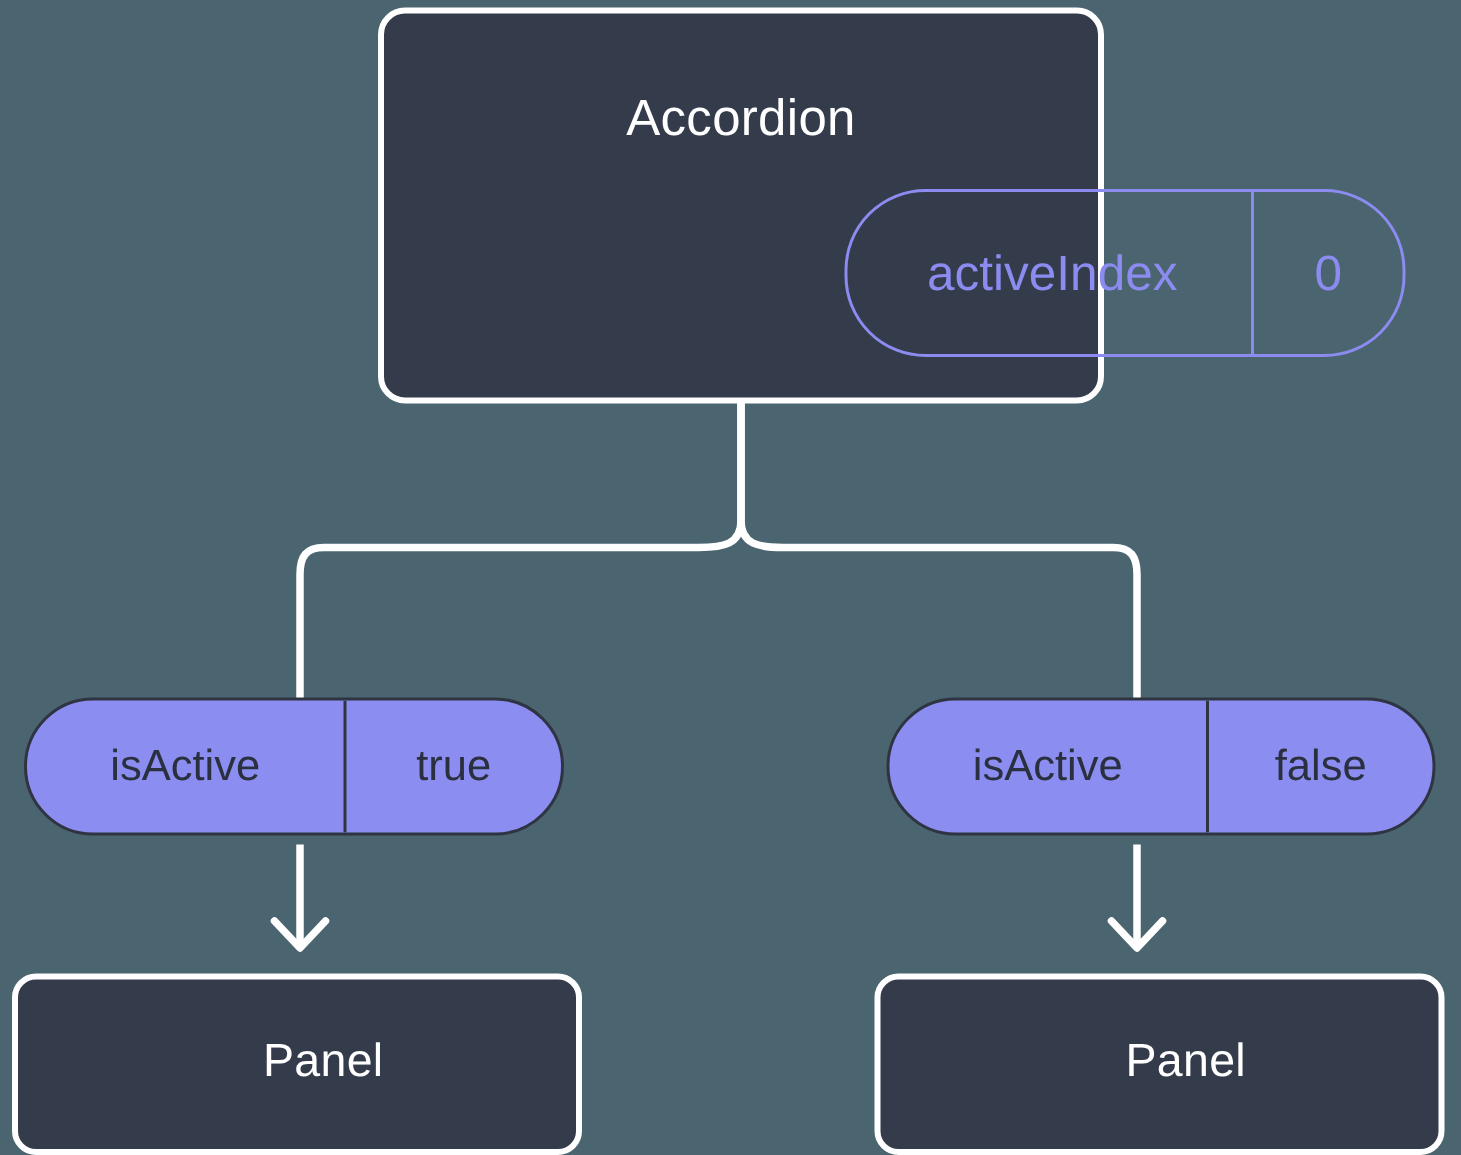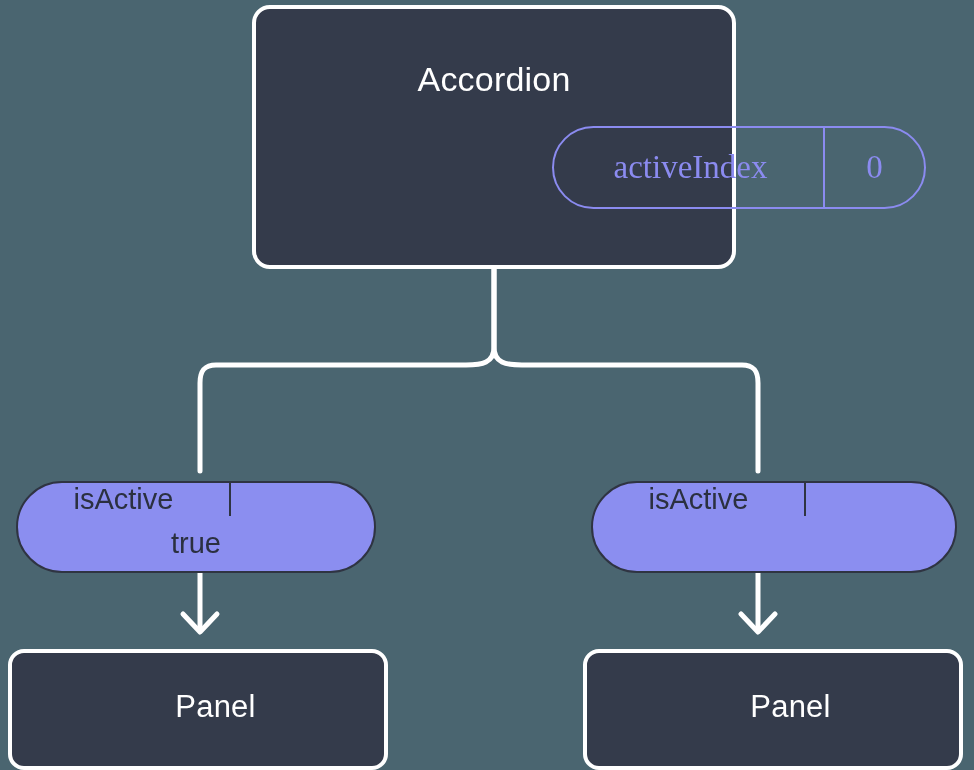--- a/index.html
+++ b/index.html
@@ -94,50 +94,48 @@
   .pill-key, .pill-val {
     display: flex;
     align-items: center;
     justify-content: center;
     white-space: nowrap;
     box-sizing: border-box;
   }
 
   
   #state-pill-accordion {
-    left: 296px;
+    left: 307px;
     top: 117px;
     width: 374px;
-    height: 83px;
+    height: 112px;
     border: 2px solid #8b8bf0;
     border-radius: 54px;
     background: transparent;
-    font-family: Liberation Serif, serif;
   }
   #state-pill-accordion .pill-key {
     width: 271px;
     border-right: 2px solid #8b8bf0;
     color: #8b8bf0;
     font-size: 33px;
     padding-left: 4px;
   }
   #state-pill-accordion .pill-val {
     flex: 1;
     color: #8b8bf0;
     font-size: 33px;
   }
 
   
   .pill-filled {
-    top: 481px;
+    top: 465px;
     height: 92px;
     border: 2px solid #2f3442;
     border-radius: 46px;
     background: #8b8ef0;
-    flex-direction: column;
   }
   .pill-filled .pill-key,
   .pill-filled .pill-val {
     color: #2b3040;
     font-size: 29px;
   }
   #state-pill-left {
     left: 16px;
     width: 360px;
   }
@@ -192,20 +190,21 @@
     </div>
   </div>
 
   <div class="pill pill-filled" id="state-pill-left">
     <span class="pill-key">isActive</span>
     <span class="pill-val">true</span>
   </div>
 
   <div class="pill pill-filled" id="state-pill-right">
     <span class="pill-key">isActive</span>
+    <span class="pill-val">false</span>
   </div>
 
   <div class="node-box panel-node" id="panel-node-left">
     <div class="node-title">Panel</div>
   </div>
 
   <div class="node-box panel-node" id="panel-node-right">
     <div class="node-title">Panel</div>
   </div>
 

